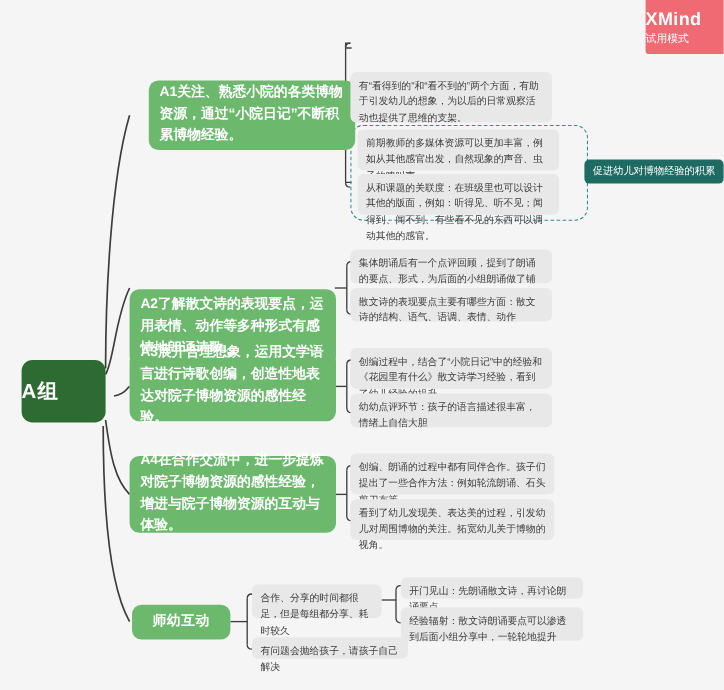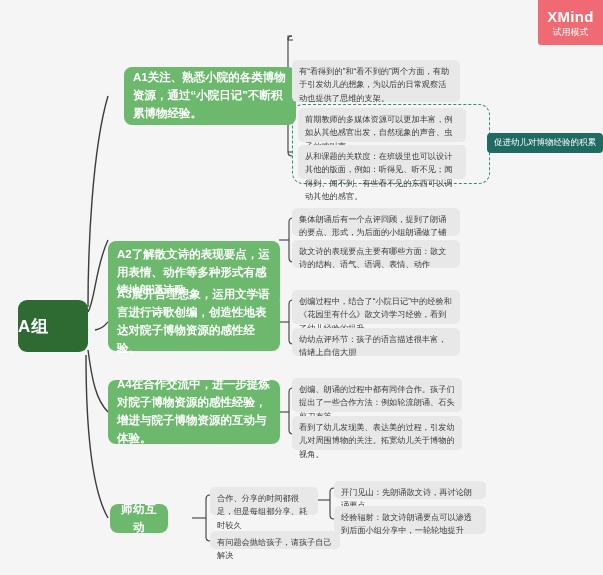--- a/index.html
+++ b/index.html
@@ -64,21 +64,21 @@
     padding:4px 7px;
     white-space:nowrap;
   }
   
   .watermark{
     position:absolute;right:0;top:0;
     width:65px;height:45px;
     background:#ef6a72;
     border-radius:0 0 0 3px;
     display:flex;flex-direction:column;
-    align-items:center;justify-content:center;
+    justify-content:center;
     color:#ffffff;
   }
   .watermark .wm-title{font-size:15px;font-weight:bold;letter-spacing:.3px;line-height:1;}
   .watermark .wm-sub{font-size:9px;margin-top:4px;line-height:1;}
 </style>
 </head>
 <body>
 
 <div id="canvas">
 
@@ -173,21 +173,21 @@
   <div class="node branch" style="left:108px;top:380px;width:172px;height:64px;">
     <span>A4在合作交流中，进一步提炼对院子博物资源的感性经验，增进与院子博物资源的互动与体验。</span>
   </div>
   <div class="node leaf" style="left:292px;top:378px;width:170px;height:34px;">
     <span>创编、朗诵的过程中都有同伴合作。孩子们提出了一些合作方法：例如轮流朗诵、石头剪刀布等。</span>
   </div>
   <div class="node leaf" style="left:292px;top:416px;width:170px;height:34px;">
     <span>看到了幼儿发现美、表达美的过程，引发幼儿对周围博物的关注。拓宽幼儿关于博物的视角。</span>
   </div>
 
-  <div class="node branch small" style="left:110px;top:504px;width:58px;height:29px;">
+  <div class="node branch small" style="left:110px;top:504px;width:82px;height:29px;">
     <span>师幼互动</span>
   </div>
   <div class="node leaf" style="left:210px;top:487px;width:108px;height:28px;">
     <span>合作、分享的时间都很足，但是每组都分享、耗时较久</span>
   </div>
   <div class="node leaf" style="left:210px;top:531px;width:130px;height:18px;">
     <span>有问题会抛给孩子，请孩子自己解决</span>
   </div>
   <div class="node leaf" style="left:334px;top:481px;width:152px;height:18px;">
     <span>开门见山：先朗诵散文诗，再讨论朗诵要点</span>

